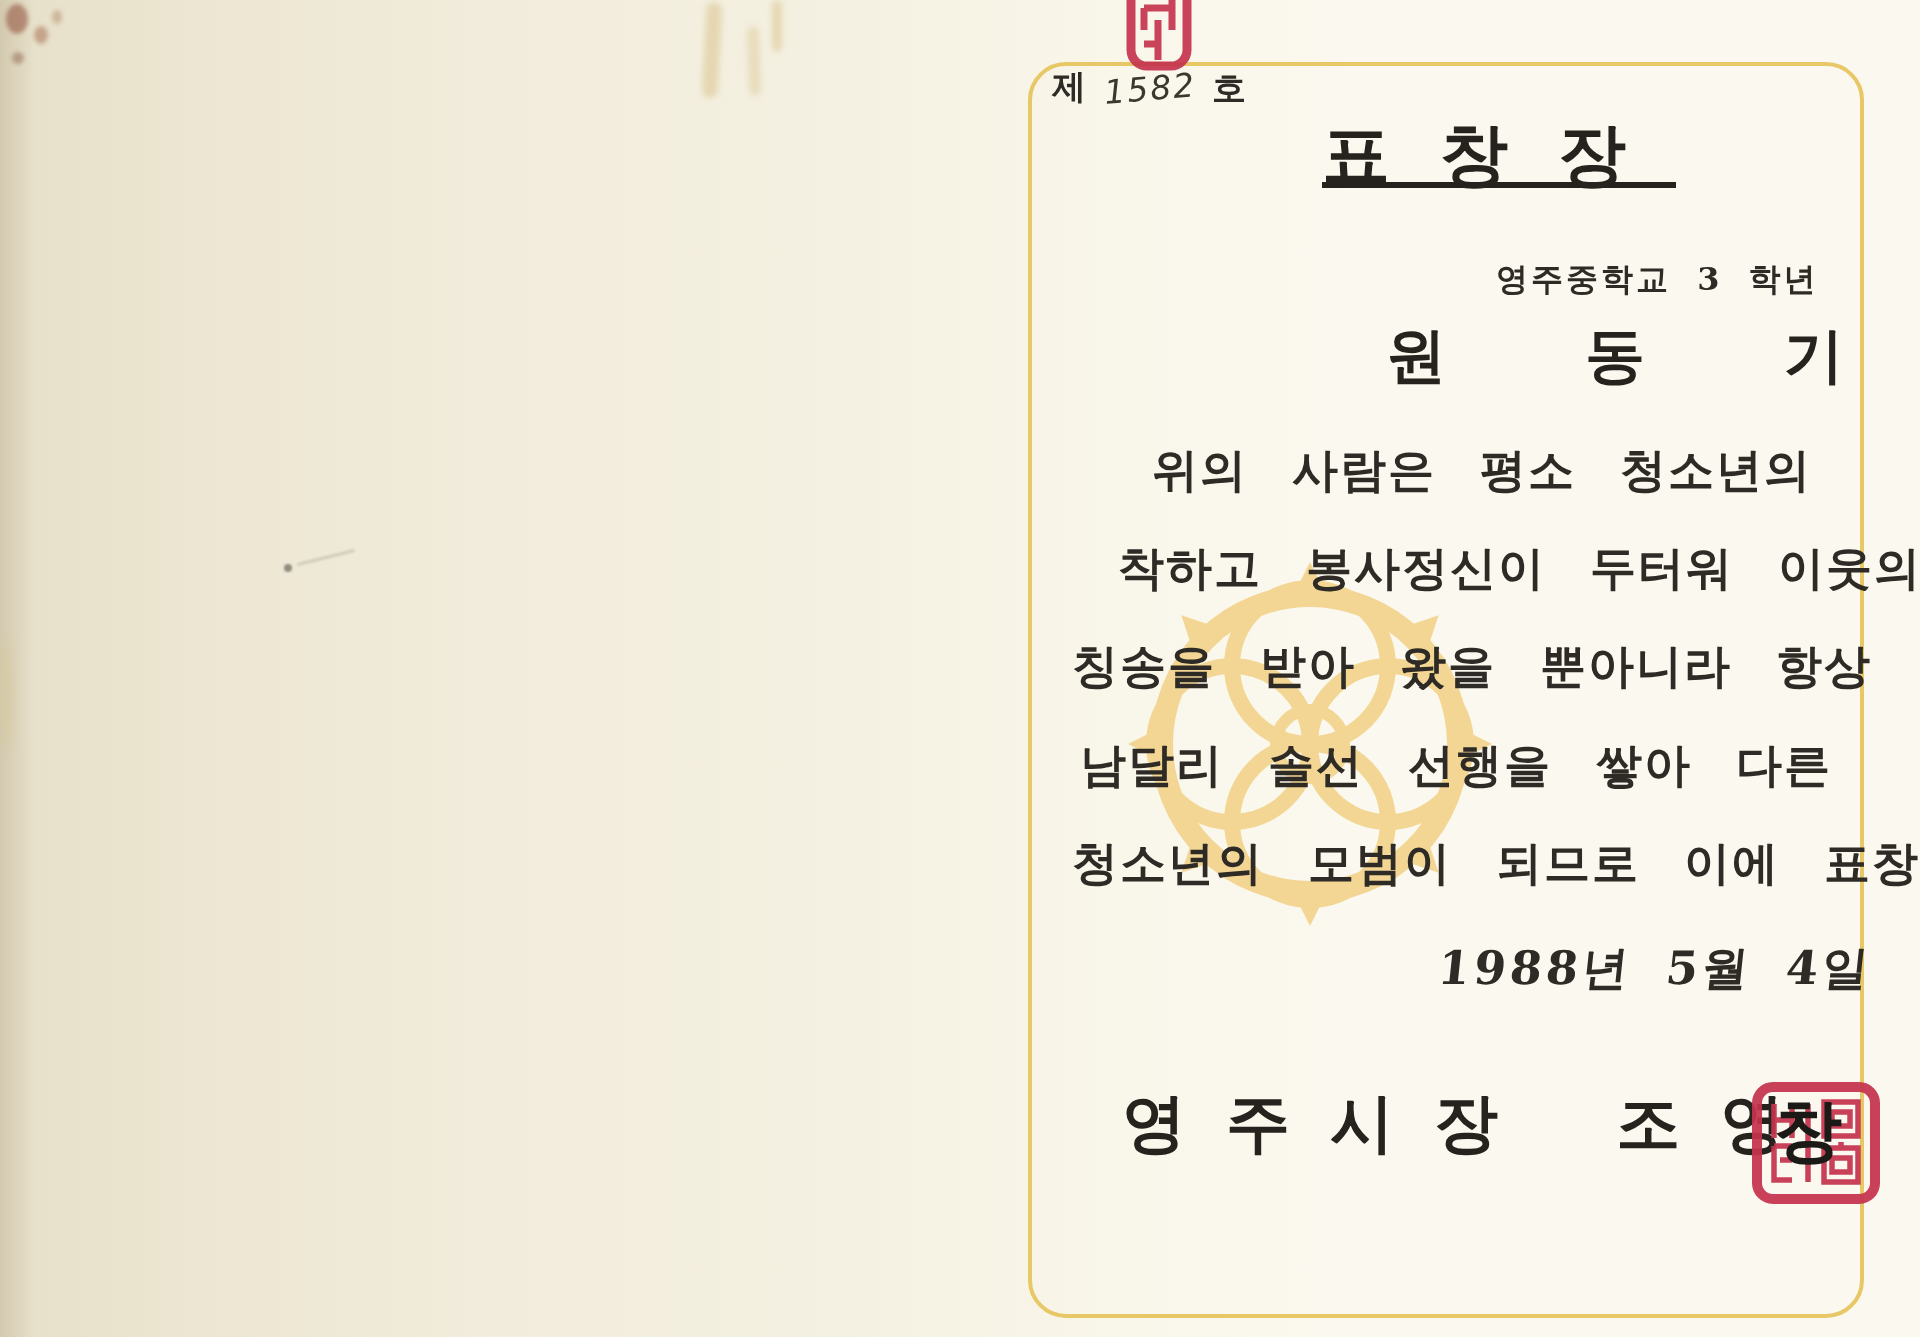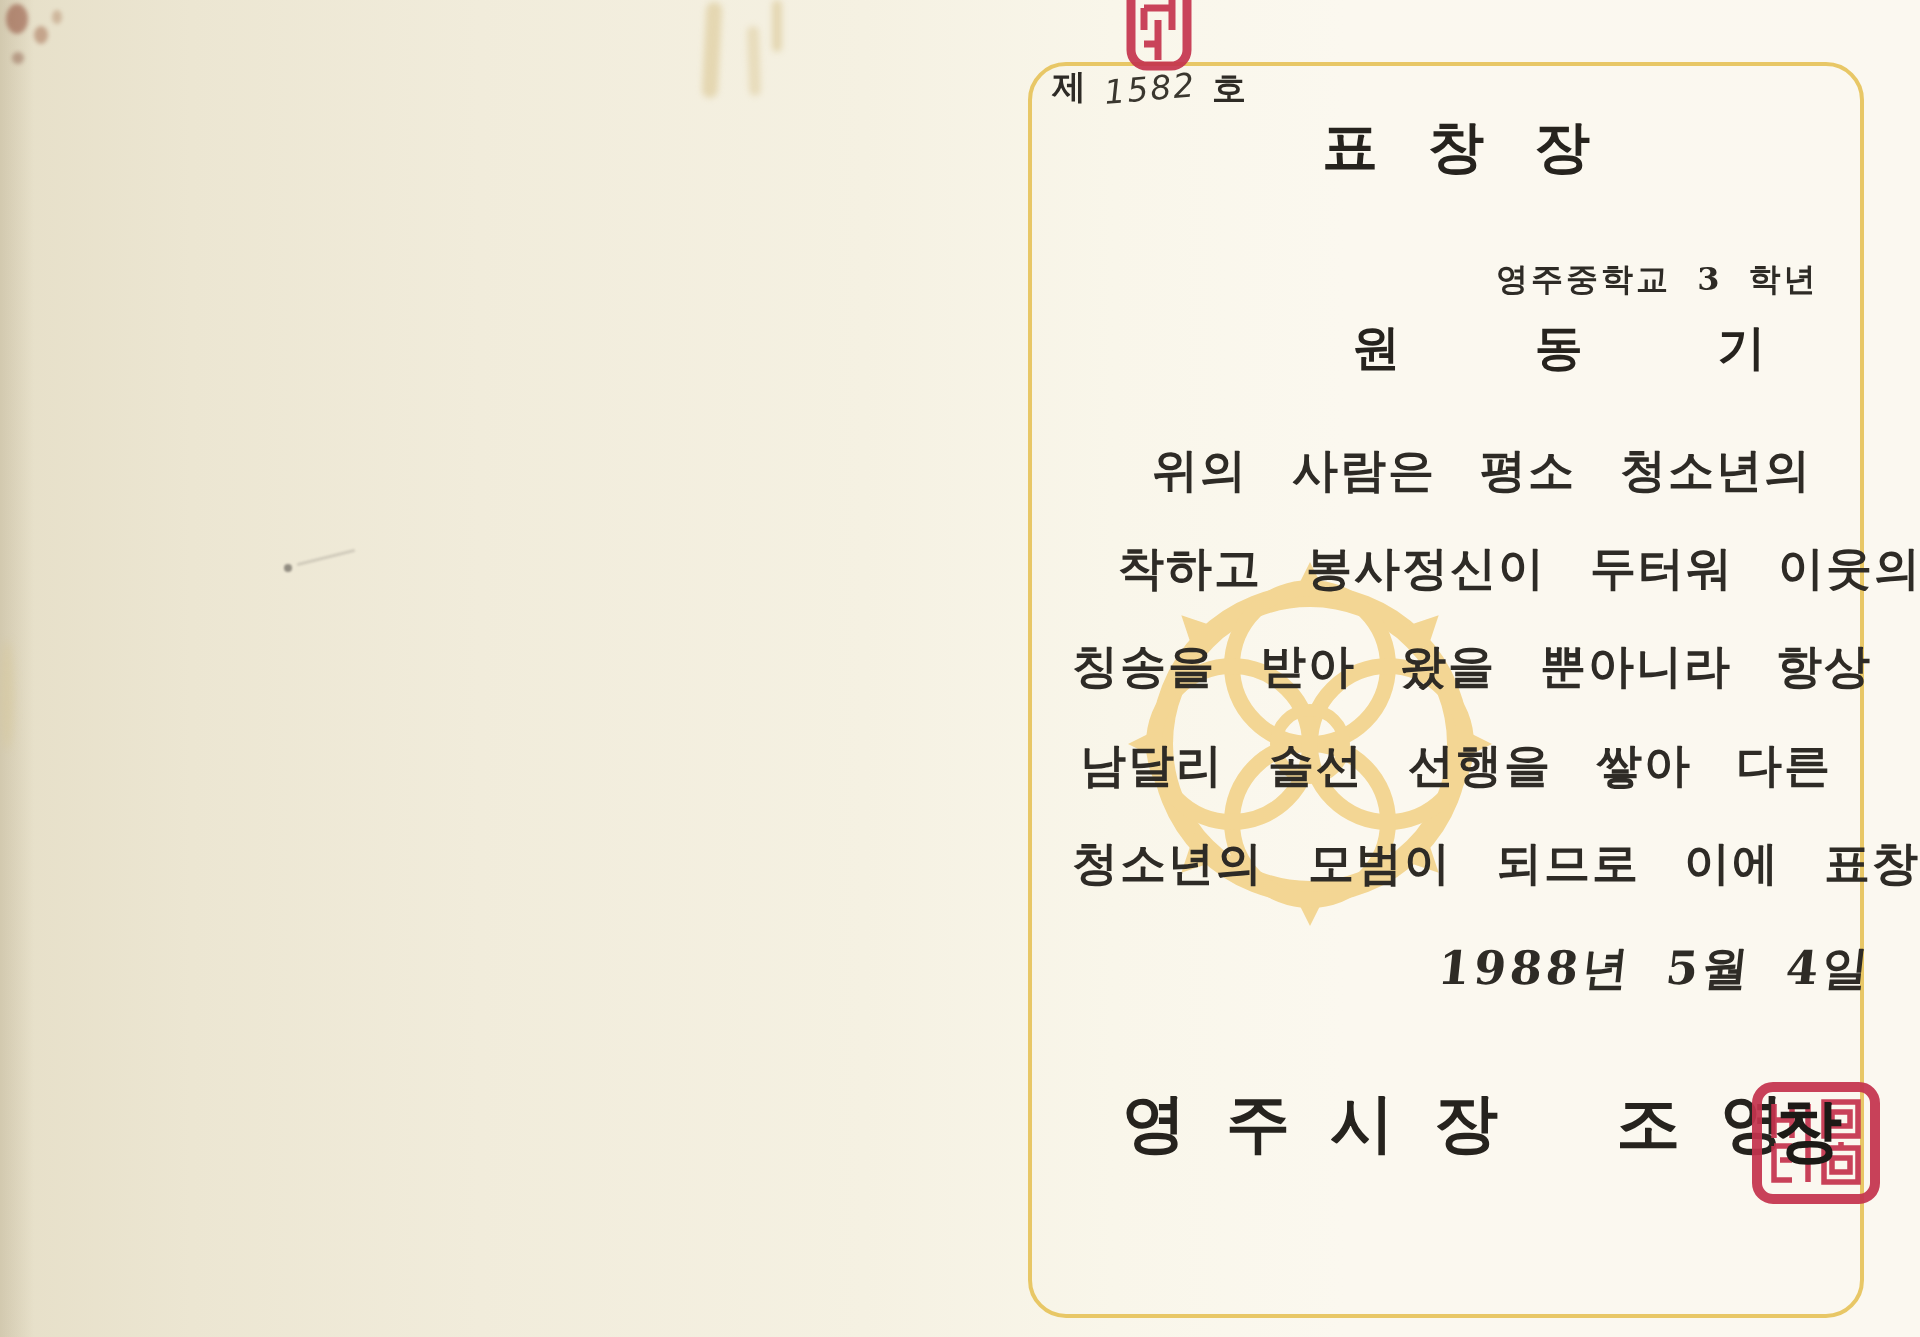--- a/index.html
+++ b/index.html
@@ -28,23 +28,23 @@
     position:absolute; left:1028px; top:62px; width:836px; height:1256px;
     box-sizing:border-box; border:4px solid #e8c766; border-radius:38px;
   }
   .ink{color:#2e2b26; font-weight:bold; white-space:nowrap; position:absolute; z-index:3;}
 
   .serial{left:1052px; top:64px; font-size:34px; letter-spacing:2px;}
   .serial .num{display:inline-block; font-family:"DejaVu Sans",sans-serif; font-weight:normal;
     font-style:italic; font-size:33px; margin:0 16px; transform:rotate(-5deg) translateY(2px); color:#3a372f;}
   .serial .suffix{display:inline-block; transform:translateY(2px);}
 
-  .title{left:1322px; top:110px; font-size:56px; letter-spacing:50px; color:#26231e;}
+  .title{left:1322px; top:110px; font-size:68px; letter-spacing:50px; color:#26231e;text-decoration:underline;}
   .affiliation{left:1496px; top:258px; font-size:32px; word-spacing:12px; letter-spacing:3px;}
-  .name{left:1352px; top:316px; font-size:48px; word-spacing:118px; color:#26231e;}
+  .name{left:1386px; top:316px; font-size:60px; word-spacing:118px; color:#26231e;}
 
   .bodyline{font-size:46px; word-spacing:26px; letter-spacing:2px;}
   .bl1{left:1152px; top:440px;}
   .bl2{left:1118px; top:538px;}
   .bl3{left:1072px; top:636px;}
   .bl4{left:1080px; top:735px;}
   .bl5{left:1072px; top:833px;}
 
   .date{left:1438px; top:938px; font-size:46px; letter-spacing:4px; word-spacing:14px;
     transform:skewX(-6deg);}

